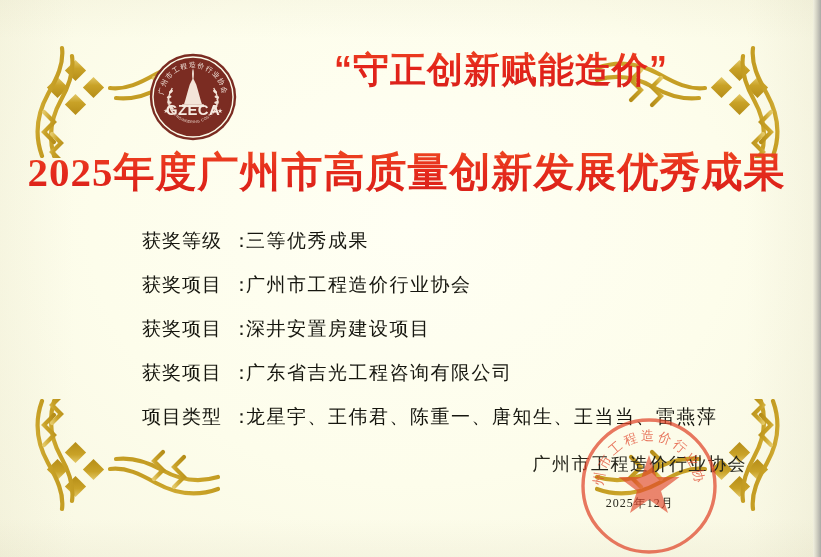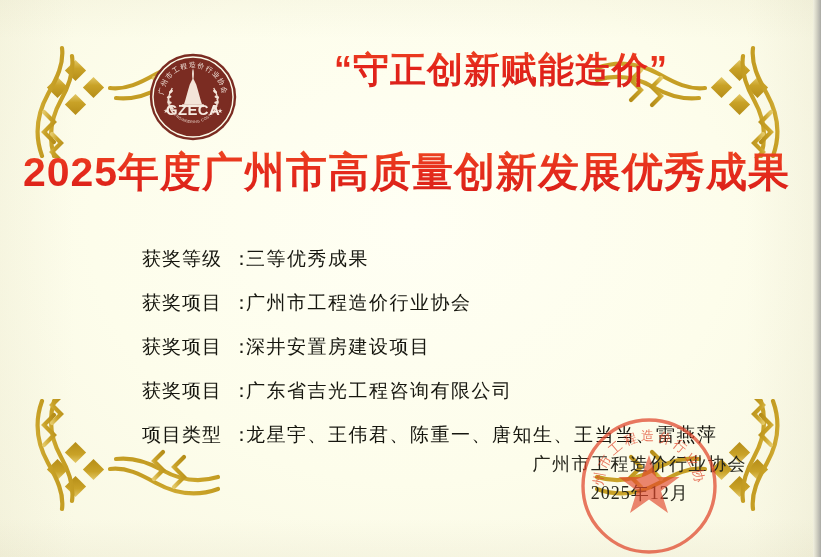--- a/index.html
+++ b/index.html
@@ -77,21 +77,21 @@
     background-clip: text;
     -webkit-text-fill-color: transparent;
     white-space: nowrap;
     z-index: 4;
   }
   .main-title {
     position: absolute;
     left: 0; right: 8px;
     top: 146px;
     text-align: center;
-    font-family: Liberation Sans, sans-serif;
+    font-family: Liberation Serif, serif;
     font-weight: bold;
     font-size: 41px;
     letter-spacing: 1px;
     line-height: 52px;
     color: #e32219;
     background: linear-gradient(180deg, #ef4a22 0%, #e52a1c 50%, #d81f18 100%);
     -webkit-background-clip: text;
     background-clip: text;
     -webkit-text-fill-color: transparent;
     white-space: nowrap;
@@ -100,21 +100,21 @@
 
   
   .fields {
     position: absolute;
     left: 142px;
     top: 228px;
     z-index: 4;
   }
   .field-row {
     display: flex;
-    align-items: flex-end;
+    align-items: flex-start;
     height: 44px;
     white-space: nowrap;
   }
   .field-label {
     width: 90px;
     font-size: 19px;
     color: #16160f;
     letter-spacing: 1px;
   }
   .field-colon {
@@ -136,22 +136,22 @@
     text-align: center;
     z-index: 4;
   }
   .sig-org {
     font-size: 18px;
     color: #26261c;
     letter-spacing: 1.5px;
     white-space: nowrap;
   }
   .sig-date {
-    margin-top: 5px;
-    font-size: 18px;
+    margin-top: 19px;
+    font-size: 12px;
     color: #26261c;
     letter-spacing: 1px;
     white-space: nowrap;
   }
 
   
   .stamp {
     position: absolute;
     left: 578px;
     top: 415px;

